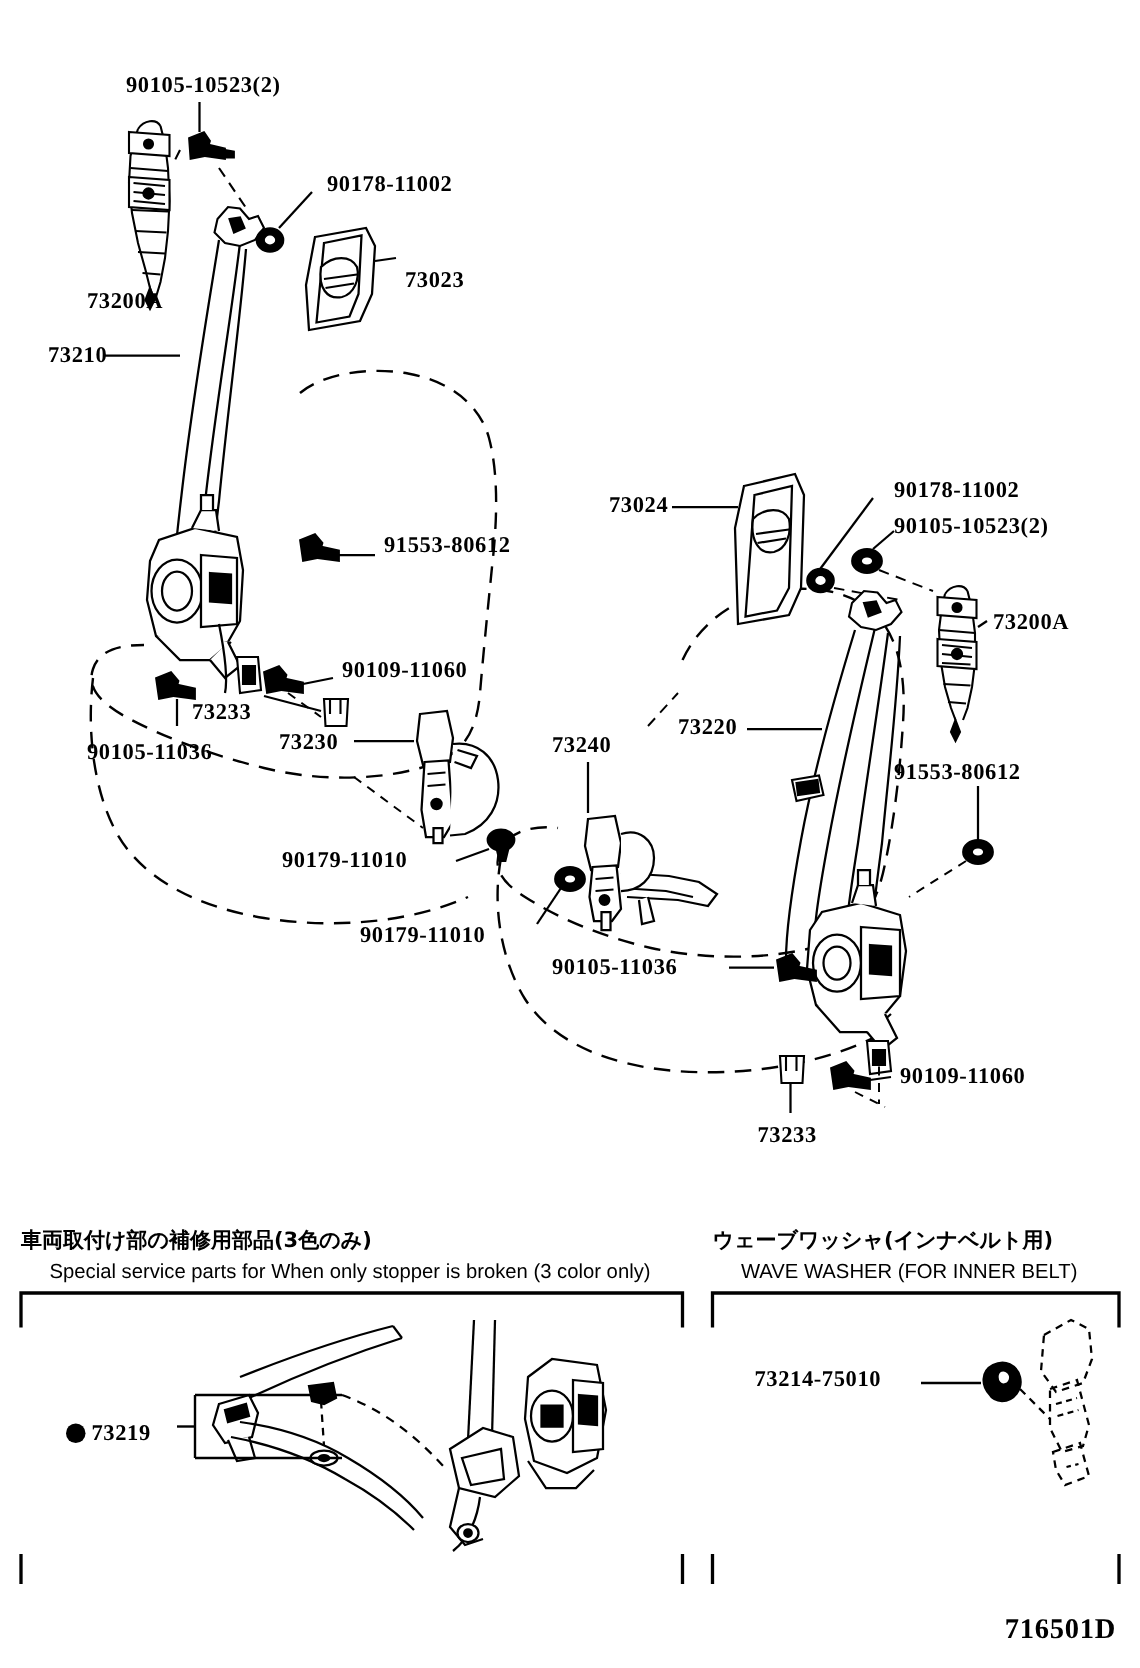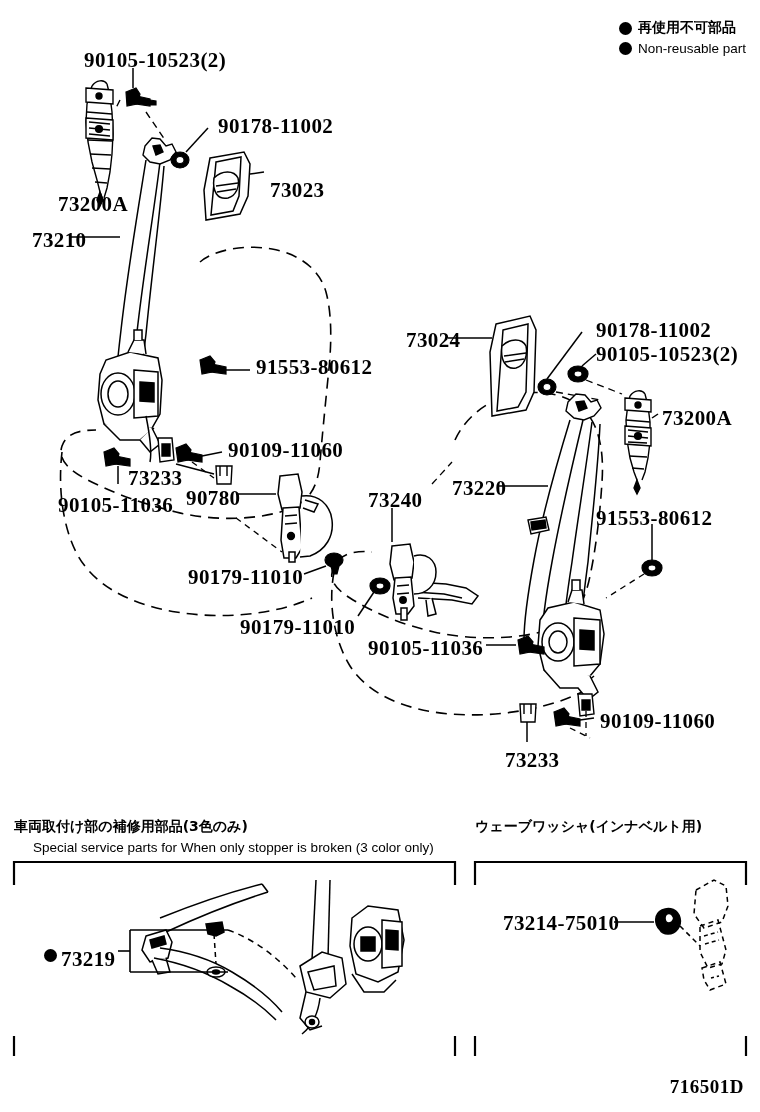--- a/index.html
+++ b/index.html
@@ -1,48 +1,38 @@
 <!DOCTYPE html>
 <html><head>
 <meta charset="utf-8">
 <style>
   html,body{margin:0;padding:0;background:#fff;}
   body{width:760px;height:1112px;position:relative;overflow:hidden;
        font-family:"Liberation Serif",serif;color:#000;}
   #sheet{position:absolute;inset:0;width:760px;height:1112px;}
   .lbl{position:absolute;font-family:"Liberation Serif",serif;font-weight:bold;
-       font-size:21px;letter-spacing:.4px;white-space:nowrap;line-height:1;}
+       font-size:15px;letter-spacing:.4px;white-space:nowrap;line-height:1;}
   .jp{font-family:"DejaVu Sans",sans-serif;font-weight:bold;font-size:14px;}
   .en{font-family:"Liberation Sans",sans-serif;font-weight:normal;font-size:13.5px;}
   .legend{position:absolute;right:14px;top:18px;text-align:left;}
   .legend div{display:flex;align-items:center;gap:6px;height:20px;}
   .dot{width:13px;height:13px;border-radius:50%;background:#000;display:inline-block;flex:0 0 auto;}
   .code{position:absolute;right:16px;bottom:14px;font-family:"Liberation Serif",serif;
         font-weight:bold;font-size:19px;letter-spacing:.5px;}
   .panelhdr{position:absolute;}
   .panelhdr .jp{display:block;margin-bottom:4px;}
   .panelhdr .en{display:block;margin-left:19px;}
   svg{position:absolute;left:0;top:0;overflow:visible;}
   .ln{stroke:#000;fill:none;}
 </style>
 </head>
 <body>
 
 <div id="sheet">
 
-  <div class="legend">
-    <div>
-      <span class="dot"></span>
-      <span class="jp">再使用不可部品</span>
-    </div>
-    <div>
-      <span class="dot"></span>
-      <span class="en">Non-reusable part</span>
-    </div>
-  </div>
 
   <svg width="760" height="1112" viewBox="0 0 760 1112">
 
     <path class="ln" stroke-width="1.6" stroke-dasharray="11 7" d="M200 262 C214 250 244 244 272 249 C300 254 320 270 326 292
          C333 318 331 352 328 378 C325 408 322 438 320 462
          C318 486 310 500 292 508 C262 520 216 522 176 512
          C140 503 110 492 84 478 C66 468 58 458 62 446
          C66 434 78 430 96 430"></path>
     <path class="ln" stroke-width="1.6" stroke-dasharray="11 7" d="M62 452 C58 486 62 524 76 552 C92 584 128 604 176 612
          C226 620 276 614 312 598"></path>
@@ -356,21 +346,21 @@
 
   <div class="lbl" style="left:84px;top:50px;">90105-10523(2)</div>
   <div class="lbl" style="left:218px;top:116px;">90178-11002</div>
   <div class="lbl" style="left:270px;top:180px;">73023</div>
   <div class="lbl" style="left:58px;top:194px;">73200A</div>
   <div class="lbl" style="left:32px;top:230px;">73210</div>
   <div class="lbl" style="left:256px;top:357px;">91553-80612</div>
   <div class="lbl" style="left:228px;top:440px;">90109-11060</div>
   <div class="lbl" style="left:128px;top:468px;">73233</div>
   <div class="lbl" style="left:58px;top:495px;">90105-11036</div>
-  <div class="lbl" style="left:186px;top:488px;">90780</div>
+  <div class="lbl" style="left:186px;top:488px;">73230</div>
   <div class="lbl" style="left:188px;top:567px;">90179-11010</div>
 
   <div class="lbl" style="left:406px;top:330px;">73024</div>
   <div class="lbl" style="left:596px;top:320px;">90178-11002</div>
   <div class="lbl" style="left:596px;top:344px;">90105-10523(2)</div>
   <div class="lbl" style="left:662px;top:408px;">73200A</div>
   <div class="lbl" style="left:452px;top:478px;">73220</div>
   <div class="lbl" style="left:596px;top:508px;">91553-80612</div>
   <div class="lbl" style="left:368px;top:490px;">73240</div>
   <div class="lbl" style="left:240px;top:617px;">90179-11010</div>
@@ -378,20 +368,21 @@
   <div class="lbl" style="left:600px;top:711px;">90109-11060</div>
   <div class="lbl" style="left:505px;top:750px;">73233</div>
 
   <div class="panelhdr" style="left:14px;top:818px;">
     <span class="jp">車両取付け部の補修用部品(3色のみ)</span>
     <span class="en">Special service parts for When only stopper is broken (3 color only)</span>
   </div>
 
   <div class="panelhdr" style="left:475px;top:818px;">
     <span class="jp">ウェーブワッシャ(インナベルト用)</span>
+    <span class="en">WAVE WASHER (FOR INNER BELT)</span>
   </div>
 
   <div style="position:absolute;left:44px;top:949px;display:flex;align-items:flex-start;gap:4px;">
     <span class="dot"></span>
     <span class="lbl" style="position:static;">73219</span>
   </div>
 
   <div class="lbl" style="left:503px;top:913px;">73214-75010</div>
 
   <div class="code">716501D</div>

